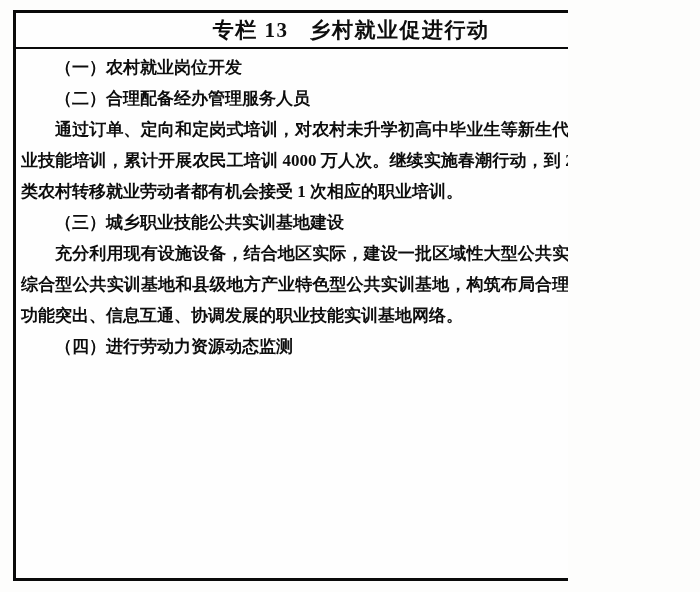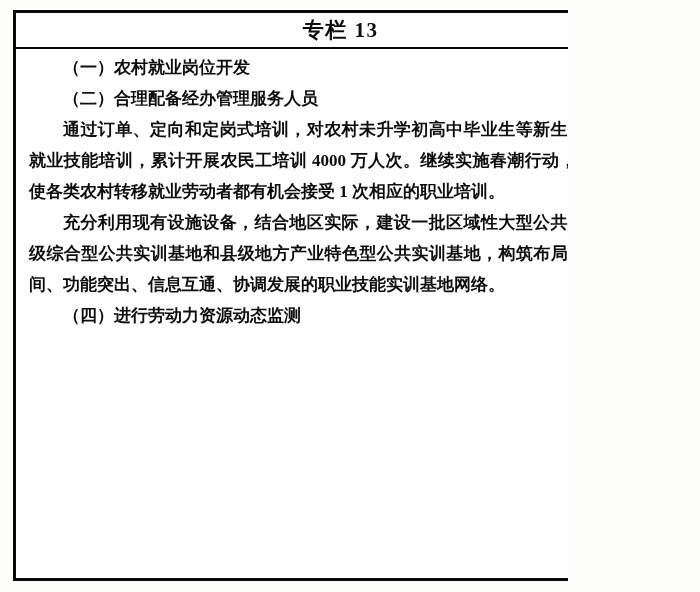--- a/index.html
+++ b/index.html
@@ -40,21 +40,21 @@
     font-size: 21px;
     font-weight: bold;
     letter-spacing: 1.5px;
     white-space: nowrap;
   }
   .title-gap {
     display: inline-block;
     width: 1em;
   }
   .panel-body {
-    padding: 3px 14px 0 13px;
+    padding: 3px 14px 0 5px;
     font-size: 17px;
     line-height: 31px;
     font-weight: bold;
     text-align: justify;
   }
   .section-heading {
     text-indent: 2em;
   }
   .section-para {
     text-indent: 2em;
@@ -62,28 +62,30 @@
 </style>
 </head>
 <body>
 
 <div class="page">
   <div class="panel">
 
     <div class="title-row">
       <span>专栏 13</span>
       <span class="title-gap"></span>
+      <span>乡村就业促进行动</span>
     </div>
 
     <div class="panel-body">
 
       <div class="section-heading">（一）农村就业岗位开发</div>
 
       <div class="section-heading">（二）合理配备经办管理服务人员</div>
       <div class="section-para">通过订单、定向和定岗式培训，对农村未升学初高中毕业生等新生代农民工开展就业技能培训，累计开展农民工培训 4000 万人次。继续实施春潮行动，到 2020 年，使各类农村转移就业劳动者都有机会接受 1 次相应的职业培训。</div>
 
+      <div class="section-heading">（三）城乡职业技能公共实训基地建设</div>
       <div class="section-para">充分利用现有设施设备，结合地区实际，建设一批区域性大型公共实训基地、市级综合型公共实训基地和县级地方产业特色型公共实训基地，构筑布局合理、乡村车间、功能突出、信息互通、协调发展的职业技能实训基地网络。</div>
 
       <div class="section-heading">（四）进行劳动力资源动态监测</div>
 
     </div>
   </div>
 </div>
 
 </body></html>

